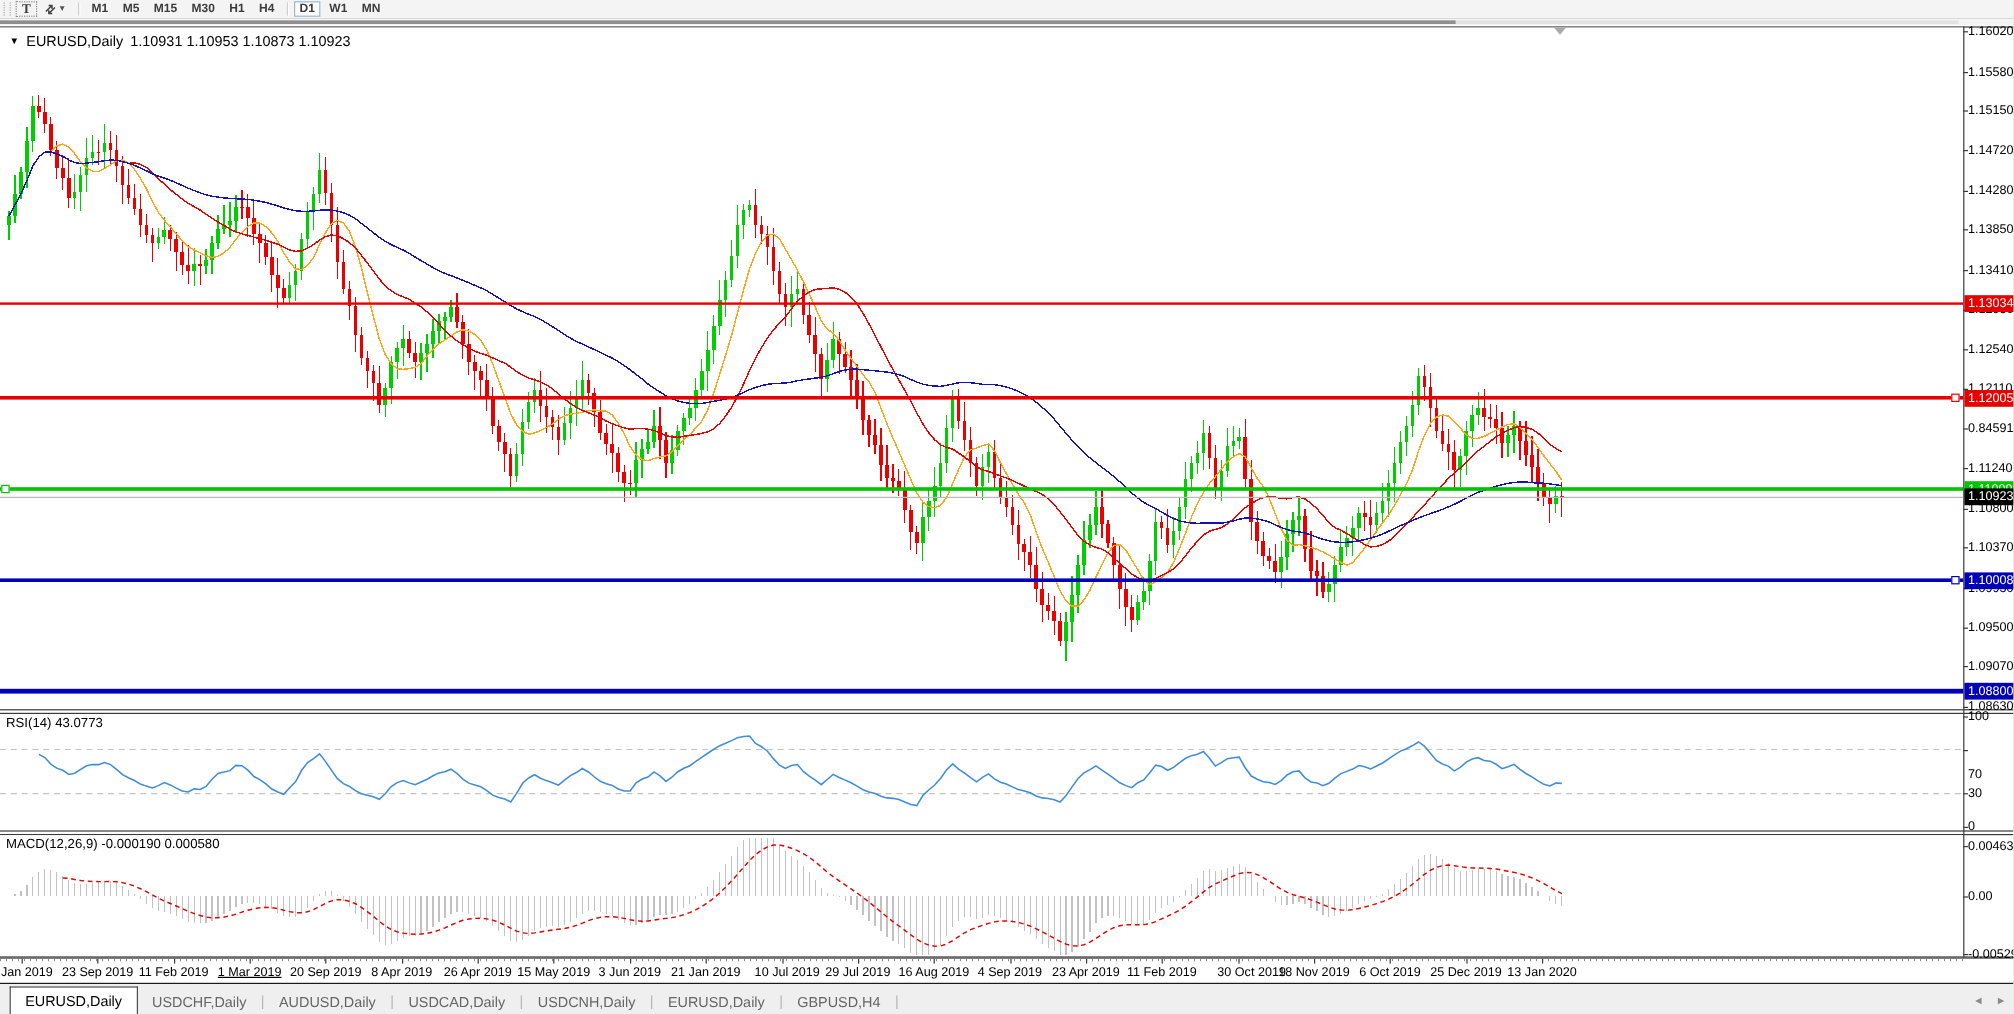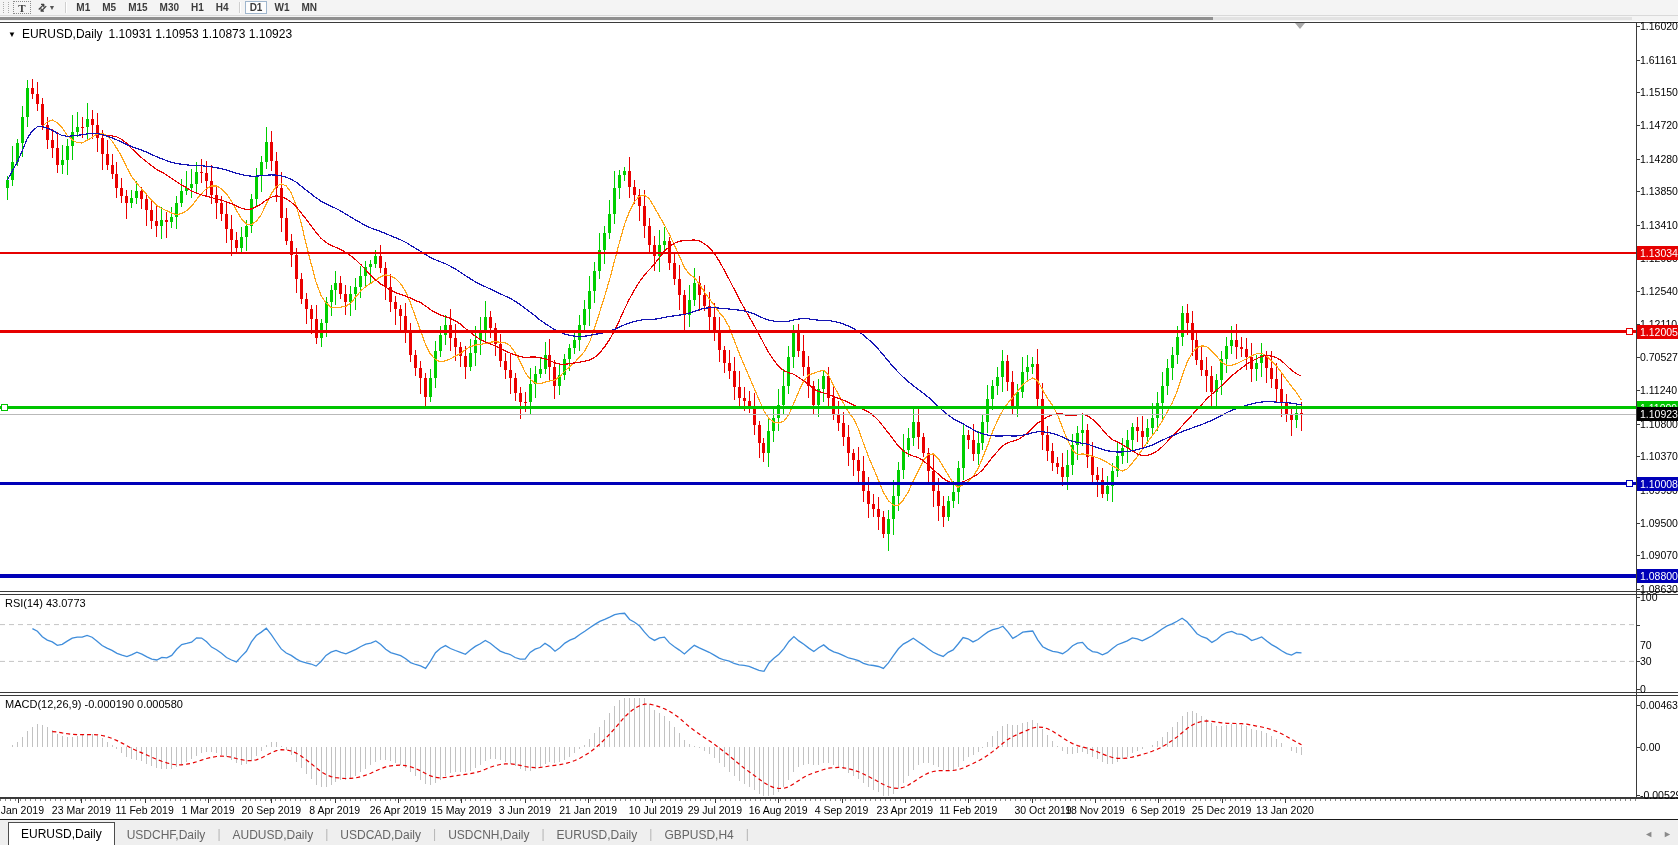--- a/index.html
+++ b/index.html
@@ -97,25 +97,25 @@
   <div class="ind-label" style="top:698px;">MACD(12,26,9) -0.000190 0.000580</div>
   <div class="panel-border" style="top:797px;height:2px;"></div>
 
   <div id="axis-vline"></div>
 
   <div id="date-strip">
     <div id="date-comb"></div>
   <div class="date-tick" style="left: 18px;"></div>
       <div class="date-label" style="left: 18px;">4 Jan 2019</div>
       <div class="date-tick" style="left: 81.35px;"></div>
-      <div class="date-label" style="left: 81.35px;">23 Mar 2019</div>
+      <div class="date-label" style="left: 81.35px;">23 Sep 2019</div>
       <div class="date-tick" style="left: 144.7px;"></div>
       <div class="date-label" style="left: 144.7px;">11 Feb 2019</div>
       <div class="date-tick" style="left: 208.05px;"></div>
-      <div class="date-label" style="left: 208.05px;">1 Mar 2019</div>
+      <div class="date-label" style="left: 208.05px; text-decoration: underline;">1 Mar 2019</div>
       <div class="date-tick" style="left: 271.4px;"></div>
       <div class="date-label" style="left: 271.4px;">20 Sep 2019</div>
       <div class="date-tick" style="left: 334.75px;"></div>
       <div class="date-label" style="left: 334.75px;">8 Apr 2019</div>
       <div class="date-tick" style="left: 398.1px;"></div>
       <div class="date-label" style="left: 398.1px;">26 Apr 2019</div>
       <div class="date-tick" style="left: 461.45px;"></div>
       <div class="date-label" style="left: 461.45px;">15 May 2019</div>
       <div class="date-tick" style="left: 524.8px;"></div>
       <div class="date-label" style="left: 524.8px;">3 Jun 2019</div>
@@ -131,21 +131,21 @@
       <div class="date-label" style="left: 841.55px;">4 Sep 2019</div>
       <div class="date-tick" style="left: 904.9px;"></div>
       <div class="date-label" style="left: 904.9px;">23 Apr 2019</div>
       <div class="date-tick" style="left: 968.25px;"></div>
       <div class="date-label" style="left: 968.25px;">11 Feb 2019</div>
       <div class="date-tick" style="left: 1031.6px;"></div>
       <div class="date-label" style="left: 1043px;">30 Oct 2019</div>
       <div class="date-tick" style="left: 1094.95px;"></div>
       <div class="date-label" style="left: 1094.95px;">18 Nov 2019</div>
       <div class="date-tick" style="left: 1158.3px;"></div>
-      <div class="date-label" style="left: 1158.3px;">6 Sep 2019</div>
+      <div class="date-label" style="left: 1158.3px;">6 Oct 2019</div>
       <div class="date-tick" style="left: 1221.65px;"></div>
       <div class="date-label" style="left: 1221.65px;">25 Dec 2019</div>
       <div class="date-tick" style="left: 1285px;"></div>
       <div class="date-label" style="left: 1285px;">13 Jan 2020</div>
     </div>
 
   <div id="tabbar">
     <div id="tabs-holder" style="display:flex;align-items:flex-end;">
         <div class="tab active">EURUSD,Daily</div>
         <div class="tab">USDCHF,Daily</div>
@@ -962,39 +962,39 @@
         <line x1="1286.569230769231" y1="747" x2="1286.569230769231" y2="746.9724916036605" stroke="#c2c2c2" stroke-width="1"></line>
         <line x1="1291.5461538461539" y1="747" x2="1291.5461538461539" y2="750.8320341050207" stroke="#c2c2c2" stroke-width="1"></line>
         <line x1="1296.523076923077" y1="747" x2="1296.523076923077" y2="753.2048452664186" stroke="#c2c2c2" stroke-width="1"></line>
         <line x1="1301.5" y1="747" x2="1301.5" y2="755.0924037340025" stroke="#c2c2c2" stroke-width="1"></line>
       </g>
       <polyline points="52.3,731.7 57.3,732.0 62.2,732.9 67.2,733.7 72.2,734.3 77.2,734.6 82.2,734.7 87.1,734.7 92.1,734.6 97.1,734.8 102.1,735.5 107.0,736.7 112.0,738.4 117.0,740.6 122.0,743.1 126.9,745.8 131.9,748.5 136.9,750.8 141.9,752.9 146.9,755.0 151.8,757.2 156.8,759.4 161.8,761.3 166.8,762.9 171.7,764.2 176.7,764.8 181.7,764.8 186.7,764.2 191.6,763.3 196.6,761.8 201.6,760.1 206.6,758.5 211.6,757.3 216.5,756.5 221.5,756.1 226.5,756.4 231.5,757.2 236.4,758.5 241.4,759.7 246.4,760.6 251.4,760.7 256.3,759.8 261.3,758.0 266.3,755.4 271.3,752.8 276.3,750.7 281.2,749.7 286.2,749.9 291.2,751.0 296.2,753.1 301.1,756.1 306.1,759.7 311.1,763.6 316.1,767.8 321.0,771.6 326.0,774.6 331.0,776.6 336.0,777.7 341.0,778.2 345.9,778.5 350.9,778.4 355.9,777.8 360.9,776.7 365.8,775.1 370.8,773.2 375.8,770.9 380.8,768.7 385.7,766.9 390.7,765.8 395.7,765.3 400.7,765.2 405.7,765.7 410.6,766.8 415.6,768.6 420.6,770.8 425.6,773.5 430.5,775.9 435.5,777.4 440.5,777.9 445.5,777.4 450.4,776.6 455.4,775.8 460.4,775.0 465.4,774.4 470.4,773.7 475.3,772.7 480.3,771.2 485.3,769.3 490.3,767.2 495.2,765.6 500.2,764.5 505.2,763.9 510.2,763.9 515.1,764.4 520.1,765.3 525.1,766.5 530.1,767.3 535.1,767.7 540.0,767.5 545.0,766.8 550.0,765.9 555.0,765.3 559.9,764.7 564.9,763.7 569.9,762.2 574.9,760.5 579.8,758.2 584.8,755.5 589.8,752.2 594.8,748.4 599.8,744.1 604.7,739.3 609.7,734.1 614.7,728.5 619.7,722.7 624.6,717.1 629.6,712.3 634.6,708.4 639.6,705.7 644.5,704.2 649.5,704.1 654.5,705.2 659.5,706.9 664.5,708.8 669.4,711.3 674.4,714.4 679.4,718.1 684.4,722.5 689.3,726.8 694.3,730.5 699.3,734.0 704.3,737.4 709.2,740.7 714.2,744.2 719.2,747.9 724.2,751.8 729.2,755.8 734.1,759.9 739.1,764.0 744.1,768.0 749.1,771.7 754.0,775.3 759.0,779.0 764.0,782.7 769.0,785.6 773.9,787.6 778.9,788.5 783.9,788.3 788.9,786.7 793.9,783.8 798.8,780.5 803.8,777.3 808.8,774.7 813.8,772.8 818.7,771.2 823.7,769.5 828.7,768.2 833.7,767.6 838.6,767.4 843.6,767.8 848.6,768.7 853.6,770.1 858.6,771.8 863.5,774.0 868.5,776.5 873.5,779.1 878.5,781.8 883.4,784.5 888.4,786.8 893.4,788.2 898.4,788.4 903.3,787.3 908.3,785.1 913.3,782.0 918.3,778.6 923.3,775.6 928.2,773.1 933.2,771.5 938.2,770.7 943.2,770.6 948.1,770.6 953.1,770.5 958.1,769.7 963.1,768.0 968.0,765.7 973.0,763.5 978.0,761.1 983.0,758.4 988.0,755.1 992.9,751.4 997.9,747.4 1002.9,743.2 1007.9,739.4 1012.8,736.6 1017.8,734.3 1022.8,732.1 1027.8,730.0 1032.7,728.0 1037.7,727.0 1042.7,727.3 1047.7,728.8 1052.7,731.3 1057.6,734.3 1062.6,737.7 1067.6,741.0 1072.6,743.6 1077.5,745.6 1082.5,746.9 1087.5,748.2 1092.5,749.9 1097.4,751.8 1102.4,753.9 1107.4,755.9 1112.4,757.5 1117.4,758.3 1122.3,758.5 1127.3,758.1 1132.3,757.1 1137.3,755.8 1142.2,754.5 1147.2,753.0 1152.2,751.3 1157.2,749.3 1162.1,746.9 1167.1,743.9 1172.1,740.6 1177.1,736.9 1182.1,732.7 1187.0,728.6 1192.0,725.2 1197.0,722.8 1202.0,721.4 1206.9,720.9 1211.9,721.4 1216.9,722.2 1221.9,722.9 1226.8,723.3 1231.8,723.4 1236.8,723.5 1241.8,723.7 1246.8,724.2 1251.7,725.1 1256.7,726.1 1261.7,727.0 1266.7,728.2 1271.6,729.7 1276.6,731.5 1281.6,733.8 1286.6,736.4 1291.5,739.3 1296.5,742.1 1301.5,744.7 " fill="none" stroke="#e60000" stroke-width="1.2" stroke-dasharray="4,3"></polyline>
     </svg>
 <div class="axis-tick" style="top: 26px;"></div>
     <div class="axis-label" style="top: 26px;">1.16020</div>
     <div class="axis-tick" style="top: 59.5192px;"></div>
-    <div class="axis-label" style="top: 59.5192px;">1.61161</div>
+    <div class="axis-label" style="top: 59.5192px;">1.15580</div>
     <div class="axis-tick" style="top: 92.2766px;"></div>
     <div class="axis-label" style="top: 92.2766px;">1.15150</div>
     <div class="axis-tick" style="top: 125.034px;"></div>
     <div class="axis-label" style="top: 125.034px;">1.14720</div>
     <div class="axis-tick" style="top: 158.553px;"></div>
     <div class="axis-label" style="top: 158.553px;">1.14280</div>
     <div class="axis-tick" style="top: 191.311px;"></div>
     <div class="axis-label" style="top: 191.311px;">1.13850</div>
     <div class="axis-tick" style="top: 224.83px;"></div>
     <div class="axis-label" style="top: 224.83px;">1.13410</div>
     <div class="axis-tick" style="top: 257.587px;"></div>
     <div class="axis-label" style="top: 257.587px;">1.12980</div>
     <div class="axis-tick" style="top: 291.106px;"></div>
     <div class="axis-label" style="top: 291.106px;">1.12540</div>
     <div class="axis-tick" style="top: 323.864px;"></div>
     <div class="axis-label" style="top: 323.864px;">1.12110</div>
     <div class="axis-tick" style="top: 357.383px;"></div>
-    <div class="axis-label" style="top: 357.383px;">0.70527</div>
+    <div class="axis-label" style="top: 357.383px;">0.84591</div>
     <div class="axis-tick" style="top: 390.14px;"></div>
     <div class="axis-label" style="top: 390.14px;">1.11240</div>
     <div class="axis-tick" style="top: 423.66px;"></div>
     <div class="axis-label" style="top: 423.66px;">1.10800</div>
     <div class="axis-tick" style="top: 456.417px;"></div>
     <div class="axis-label" style="top: 456.417px;">1.10370</div>
     <div class="axis-tick" style="top: 489.936px;"></div>
     <div class="axis-label" style="top: 489.936px;">1.09930</div>
     <div class="axis-tick" style="top: 522.694px;"></div>
     <div class="axis-label" style="top: 522.694px;">1.09500</div>

